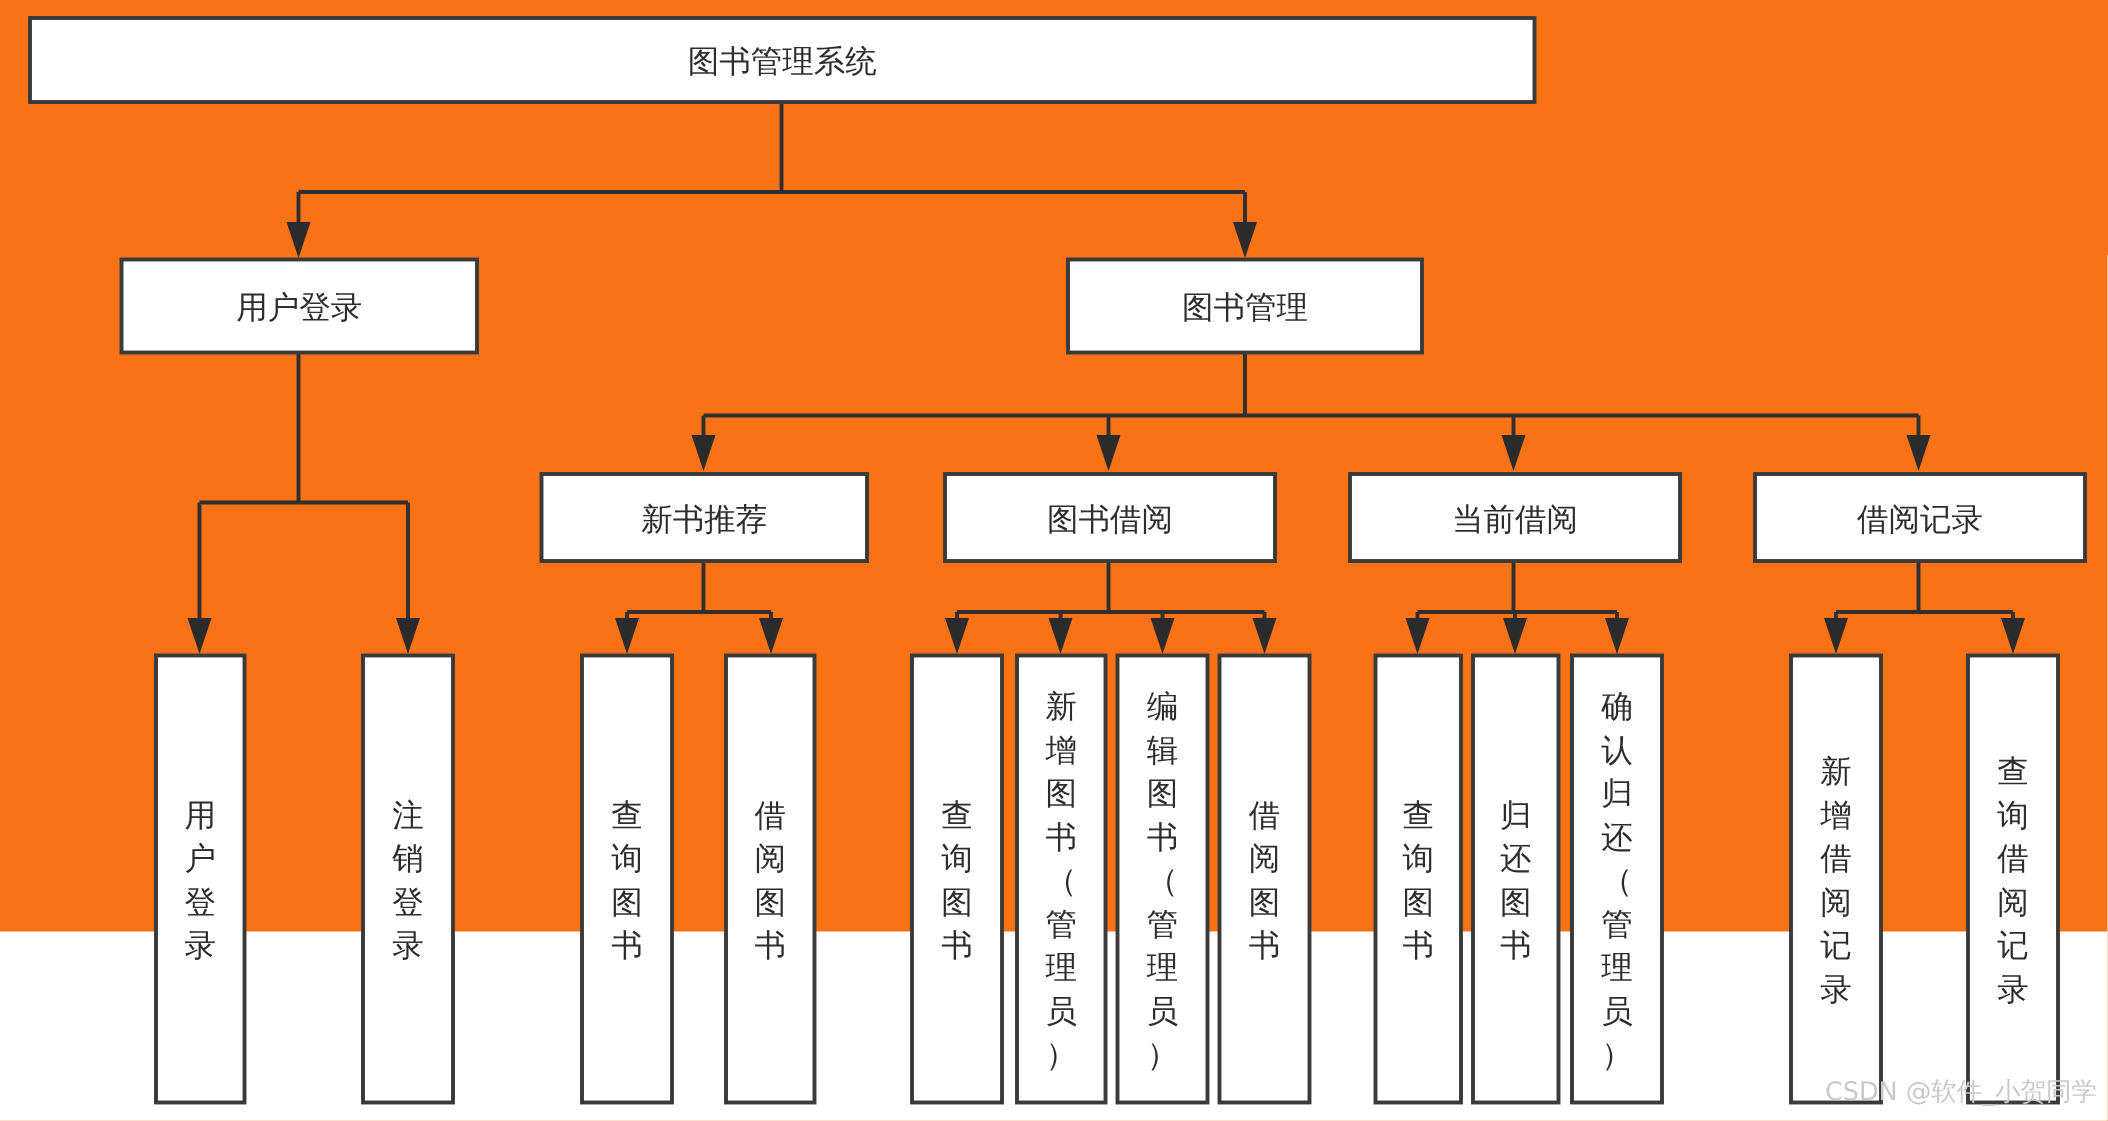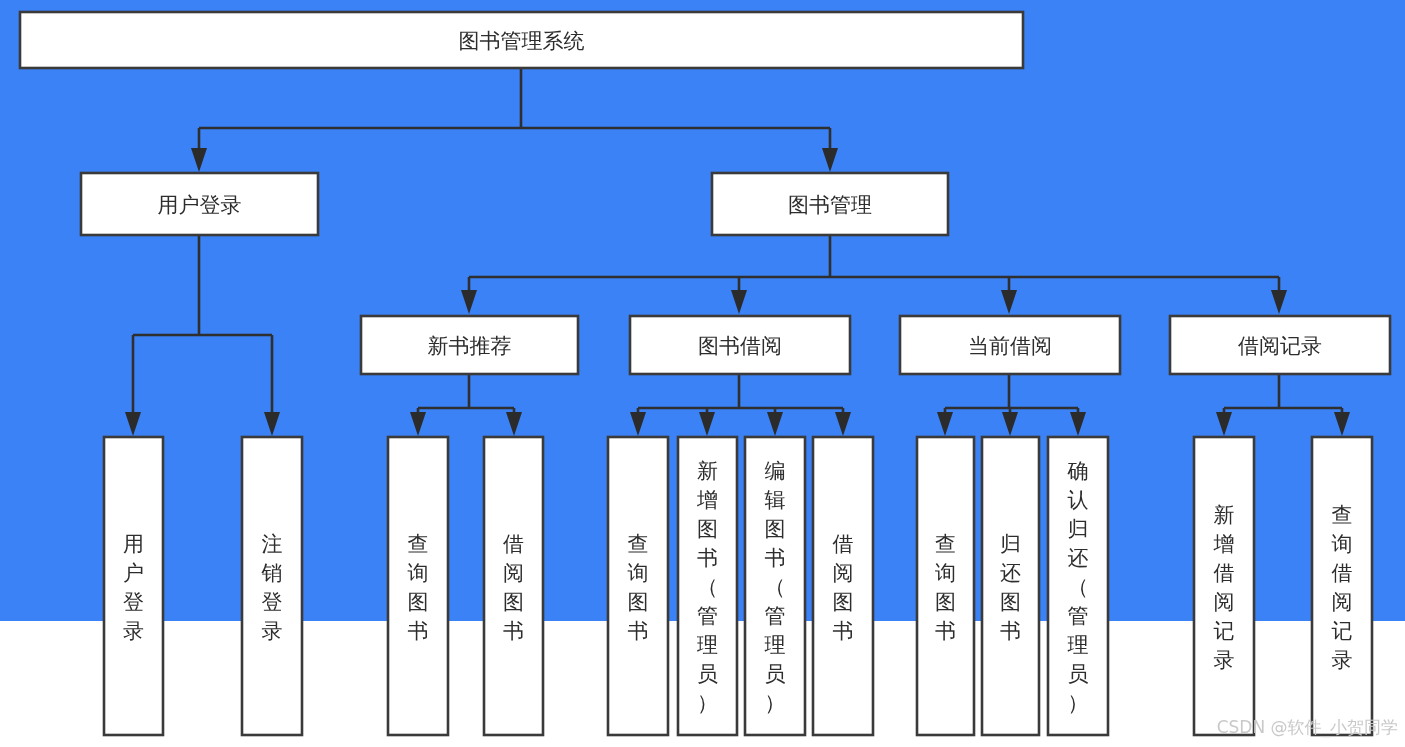--- a/index.html
+++ b/index.html
@@ -11,21 +11,21 @@
   body {
     width: 1405px;
     height: 747px;
     overflow: hidden;
     font-family: "DejaVu Sans", "Liberation Sans", sans-serif;
   }
   #diagram-root {
     position: relative;
     width: 1405px;
     height: 621px;
-    background: #3b82f6;
+    background: #f97316;
   }
   svg.diagram-canvas {
     position: absolute;
     top: 0;
     left: 0;
     width: 1405px;
     height: 747px;
     display: block;
   }
   .node-box {

